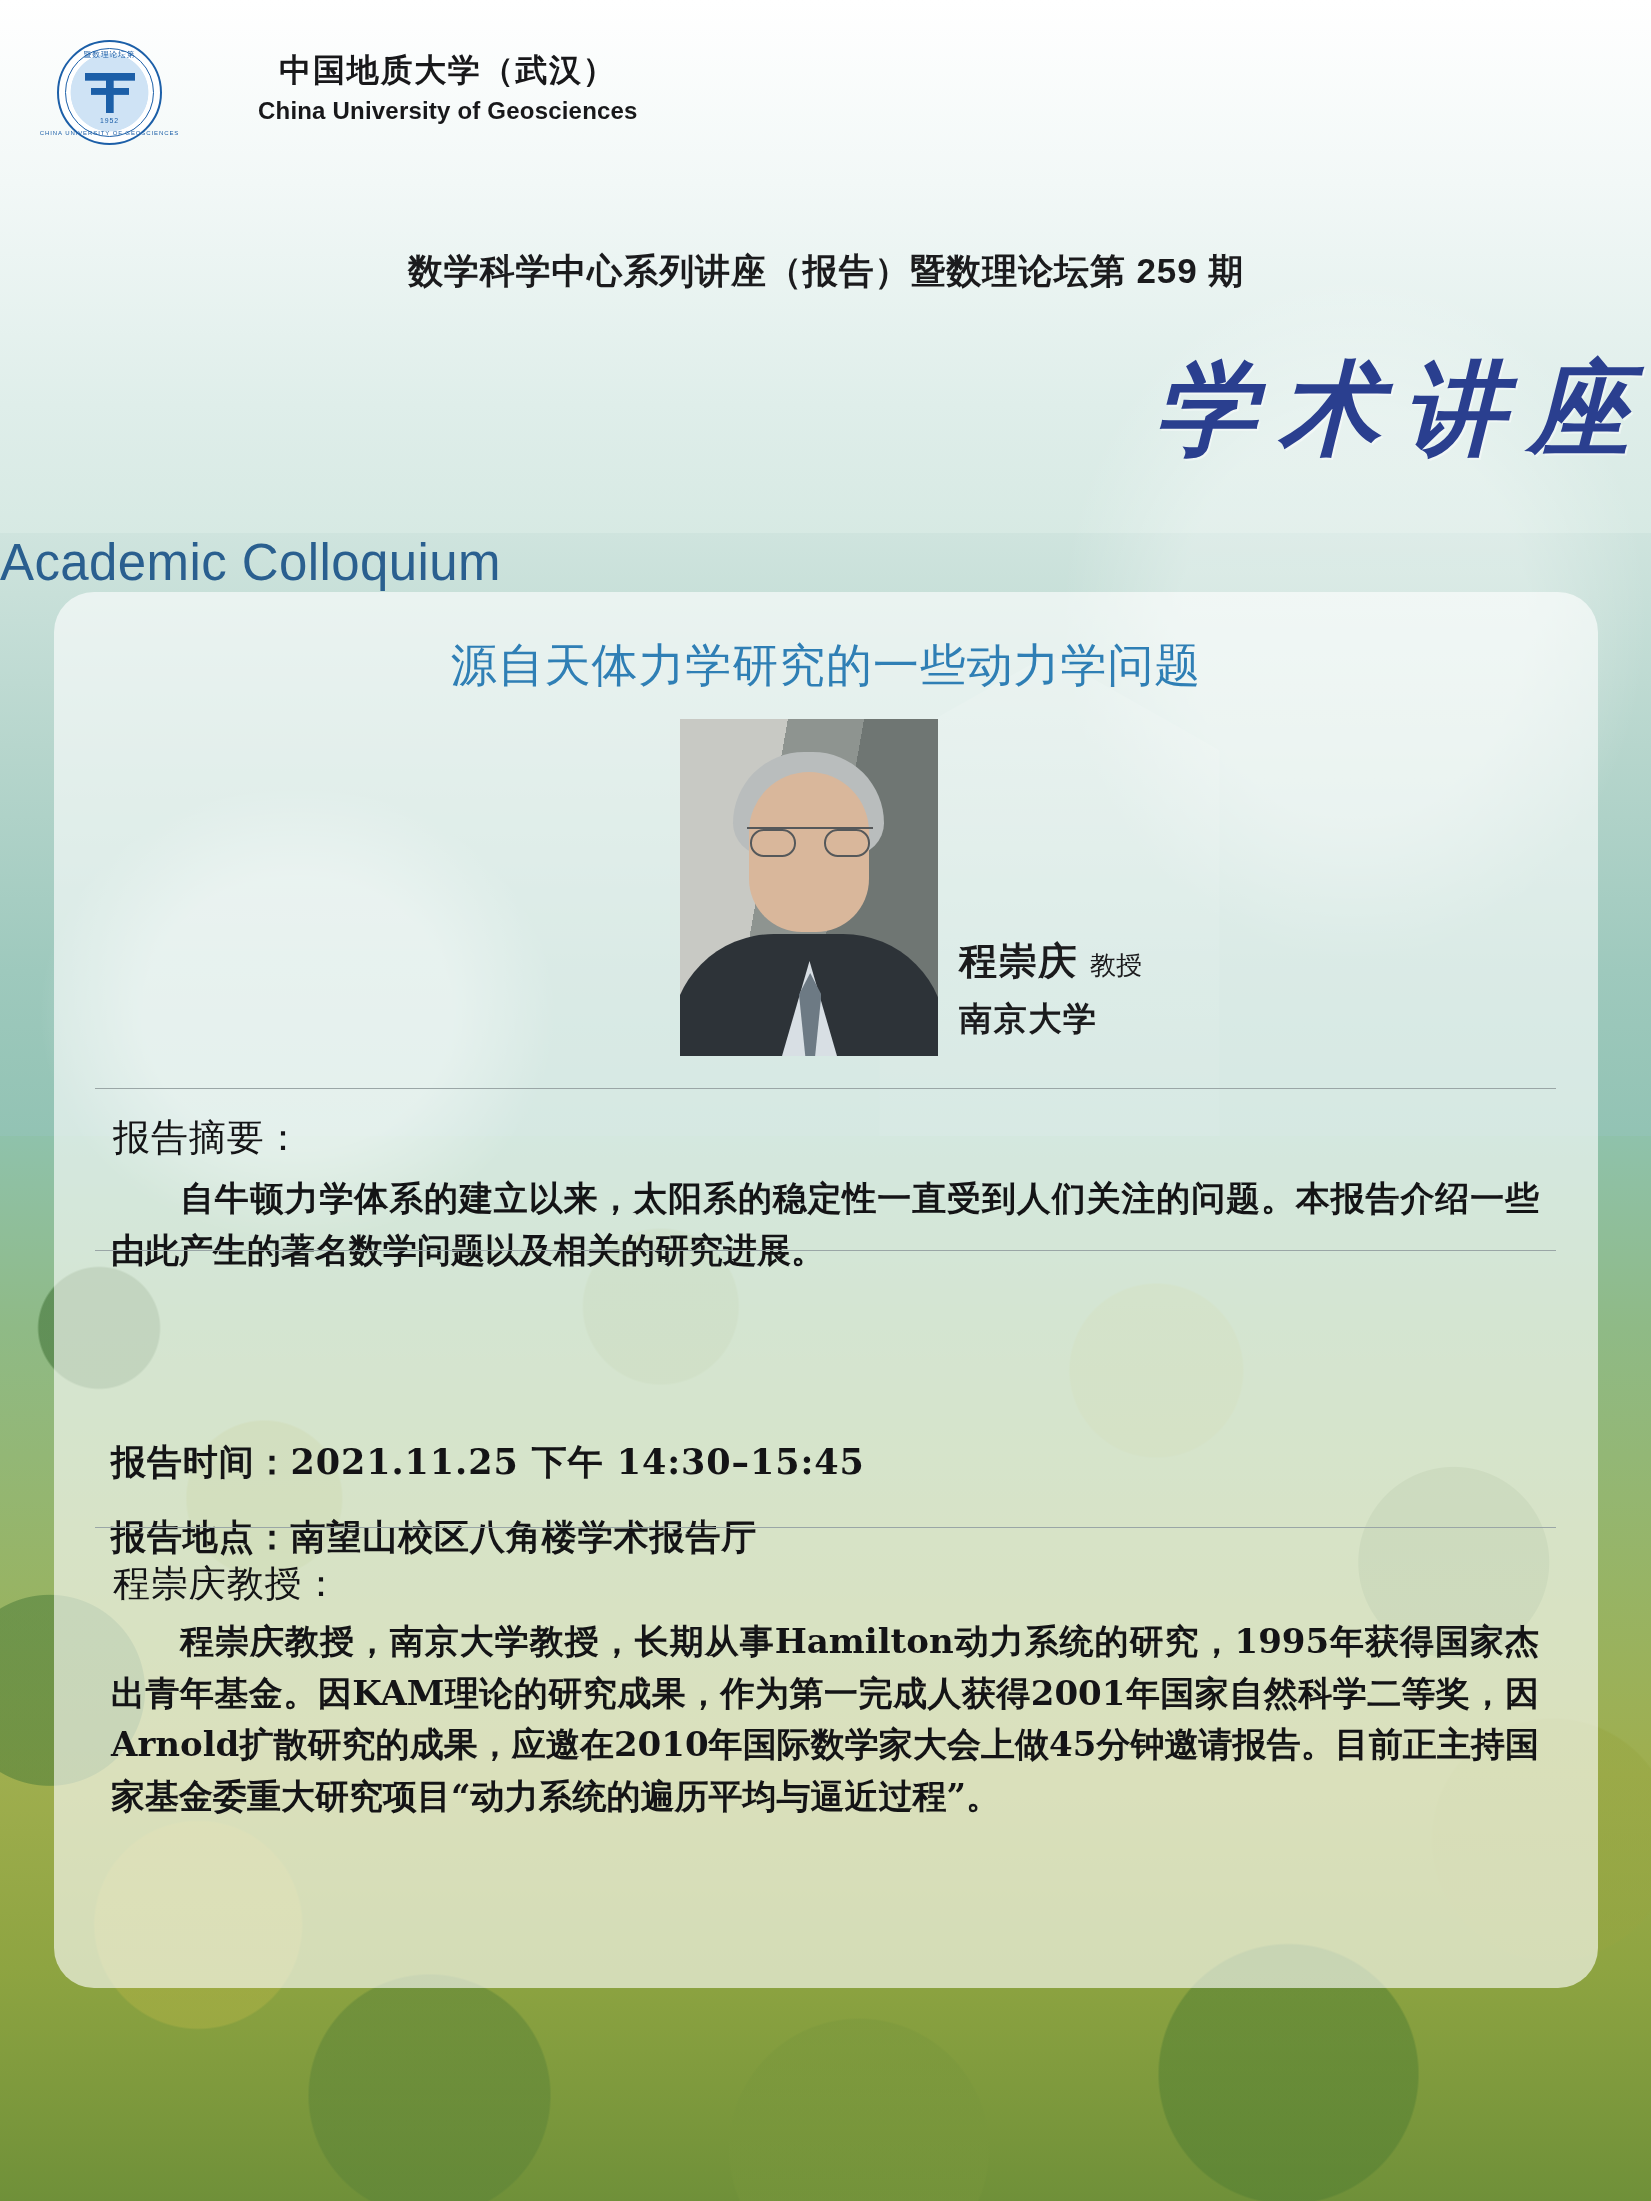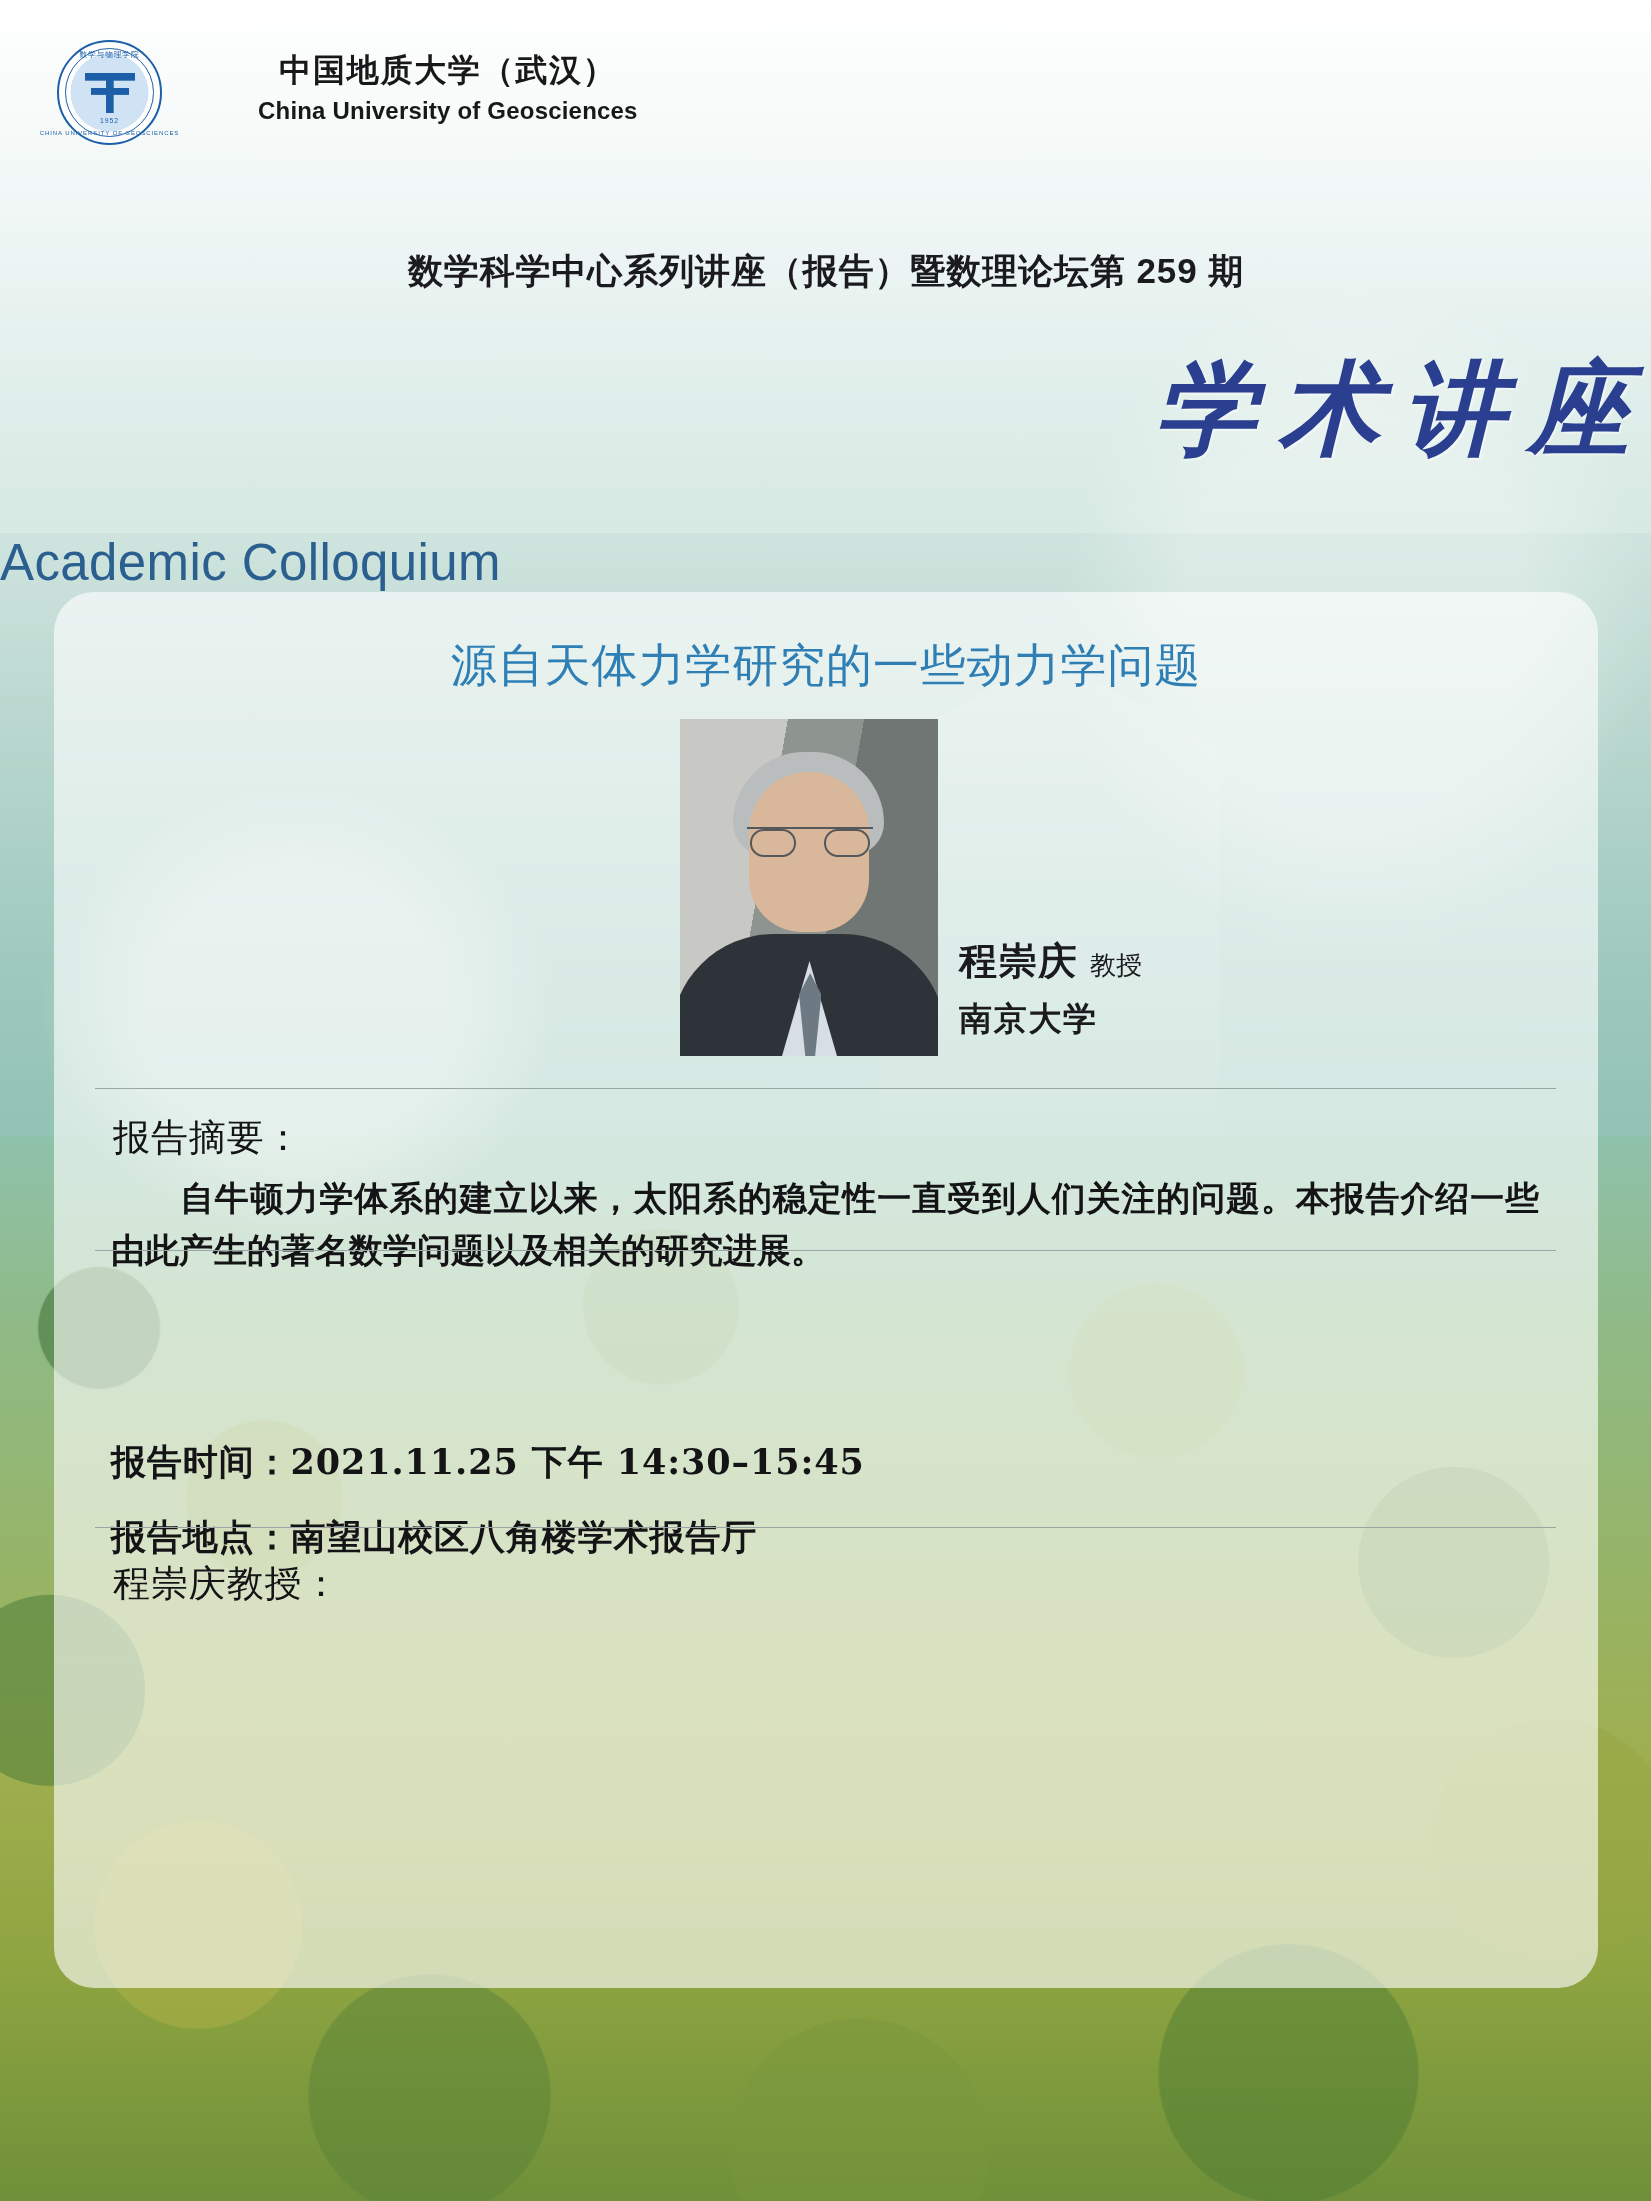--- a/index.html
+++ b/index.html
@@ -377,21 +377,21 @@
   <div class="bg-city"></div>
   <div class="bg-building"></div>
   <div class="bg-trees"></div>
   <div class="bg-highlights"></div>
 
   <div class="header">
     <div class="logo">
       <div class="ring"></div>
       <div class="emblem"></div>
       <div class="arc-text">
-        <span class="arc-top">数学与物理学院</span>
+        <span class="arc-top">暨数理论坛第</span>
         <span class="arc-year">1952</span>
         <span class="arc-bottom">CHINA UNIVERSITY OF GEOSCIENCES</span>
       </div>
     </div>
 
     <div class="uni-names">
       <div class="uni-cn">中国地质大学（武汉）</div>
       <div class="uni-en">China University of Geosciences</div>
     </div>
 
@@ -434,17 +434,18 @@
       <span class="meta-label">报告时间：</span><span class="meta-value">2021.11.25  下午 14:30–15:45</span>
     </div>
 
     <div class="meta-line meta-place">
       <span class="meta-label">报告地点：</span><span class="meta-value">南望山校区八角楼学术报告厅</span>
     </div>
 
     <div class="divider d4"></div>
 
     <div class="section-head bio-head">程崇庆教授：</div>
+    <div class="body-text bio-text">程崇庆教授，南京大学教授，长期从事Hamilton动力系统的研究，1995年获得国家杰出青年基金。因KAM理论的研究成果，作为第一完成人获得2001年国家自然科学二等奖，因Arnold扩散研究的成果，应邀在2010年国际数学家大会上做45分钟邀请报告。目前正主持国家基金委重大研究项目“动力系统的遍历平均与逼近过程”。</div>
   </div>
 
 
 </div>
 
 
 </body></html>

